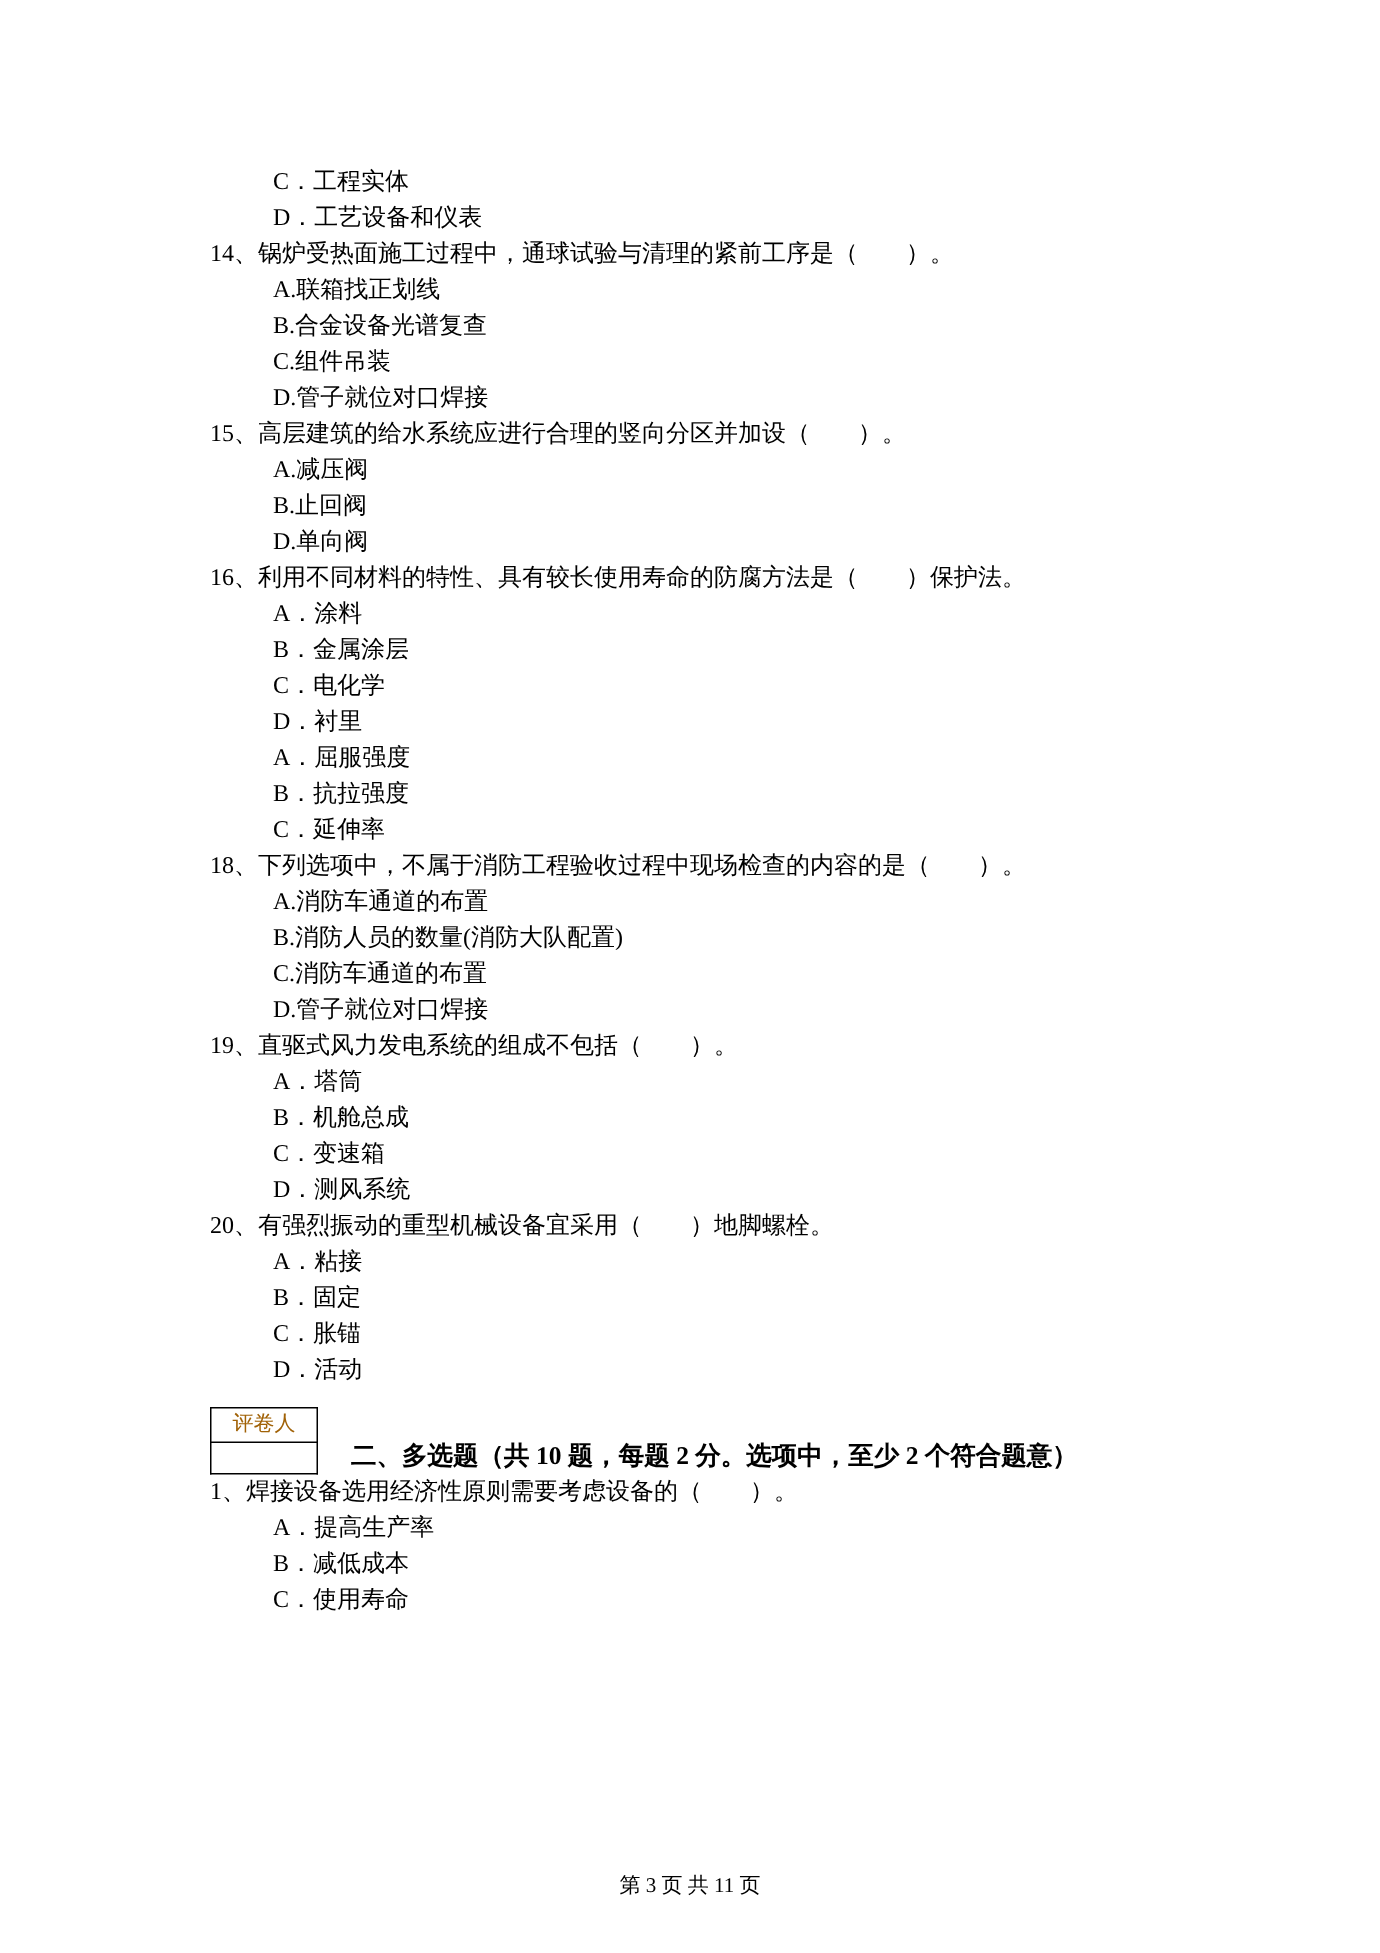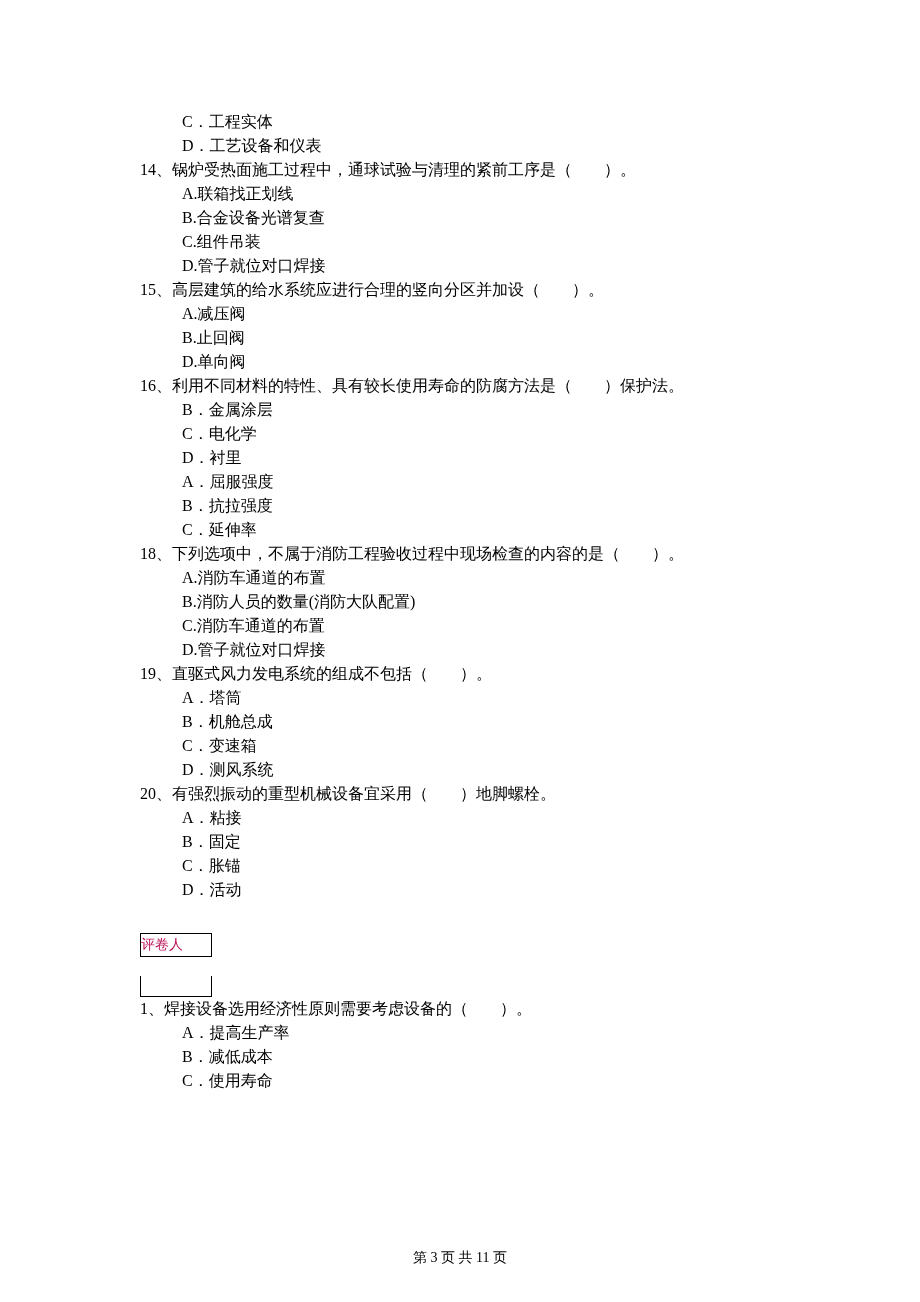--- a/index.html
+++ b/index.html
@@ -27,24 +27,24 @@
   }
   .scorer-box {
     display: inline-block;
     vertical-align: top;
     margin-top: 6px;
   }
   .scorer-box .cell {
     border: 1px solid #000;
     width: 70px;
     height: 22px;
+    text-align: center;
     font-size: 14px;
     line-height: 22px;
-    color: #be185d;
-    margin-top: 19px;
+    color: #a16207;
   }
   .scorer-box .cell.blank {
     border-top: none;
     height: 20px;
   }
   .section-title {
     font-weight: bold;
     font-size: 17px;
     display: inline-block;
     vertical-align: bottom;
@@ -75,20 +75,21 @@
   <div class="option">B.合金设备光谱复查</div>
   <div class="option">C.组件吊装</div>
   <div class="option">D.管子就位对口焊接</div>
 
   <div class="question">15、高层建筑的给水系统应进行合理的竖向分区并加设（　　）。</div>
   <div class="option">A.减压阀</div>
   <div class="option">B.止回阀</div>
   <div class="option">D.单向阀</div>
 
   <div class="question">16、利用不同材料的特性、具有较长使用寿命的防腐方法是（　　）保护法。</div>
+  <div class="option">A．涂料</div>
   <div class="option">B．金属涂层</div>
   <div class="option">C．电化学</div>
   <div class="option">D．衬里</div>
 
   <div class="option">A．屈服强度</div>
   <div class="option">B．抗拉强度</div>
   <div class="option">C．延伸率</div>
 
   <div class="question">18、下列选项中，不属于消防工程验收过程中现场检查的内容的是（　　）。</div>
   <div class="option">A.消防车通道的布置</div>
@@ -106,20 +107,21 @@
   <div class="option">A．粘接</div>
   <div class="option">B．固定</div>
   <div class="option">C．胀锚</div>
   <div class="option">D．活动</div>
 
   <div class="section-row">
     <div class="scorer-box">
       <div class="cell">评卷人</div>
       <div class="cell blank"></div>
     </div>
+    <span class="section-title">二、多选题（共 10 题，每题 2 分。选项中，至少 2 个符合题意）</span>
   </div>
 
   <div class="question">1、焊接设备选用经济性原则需要考虑设备的（　　）。</div>
   <div class="option">A．提高生产率</div>
   <div class="option">B．减低成本</div>
   <div class="option">C．使用寿命</div>
 
   <div class="footer">第 3 页 共 11 页</div>
 
 </div>

